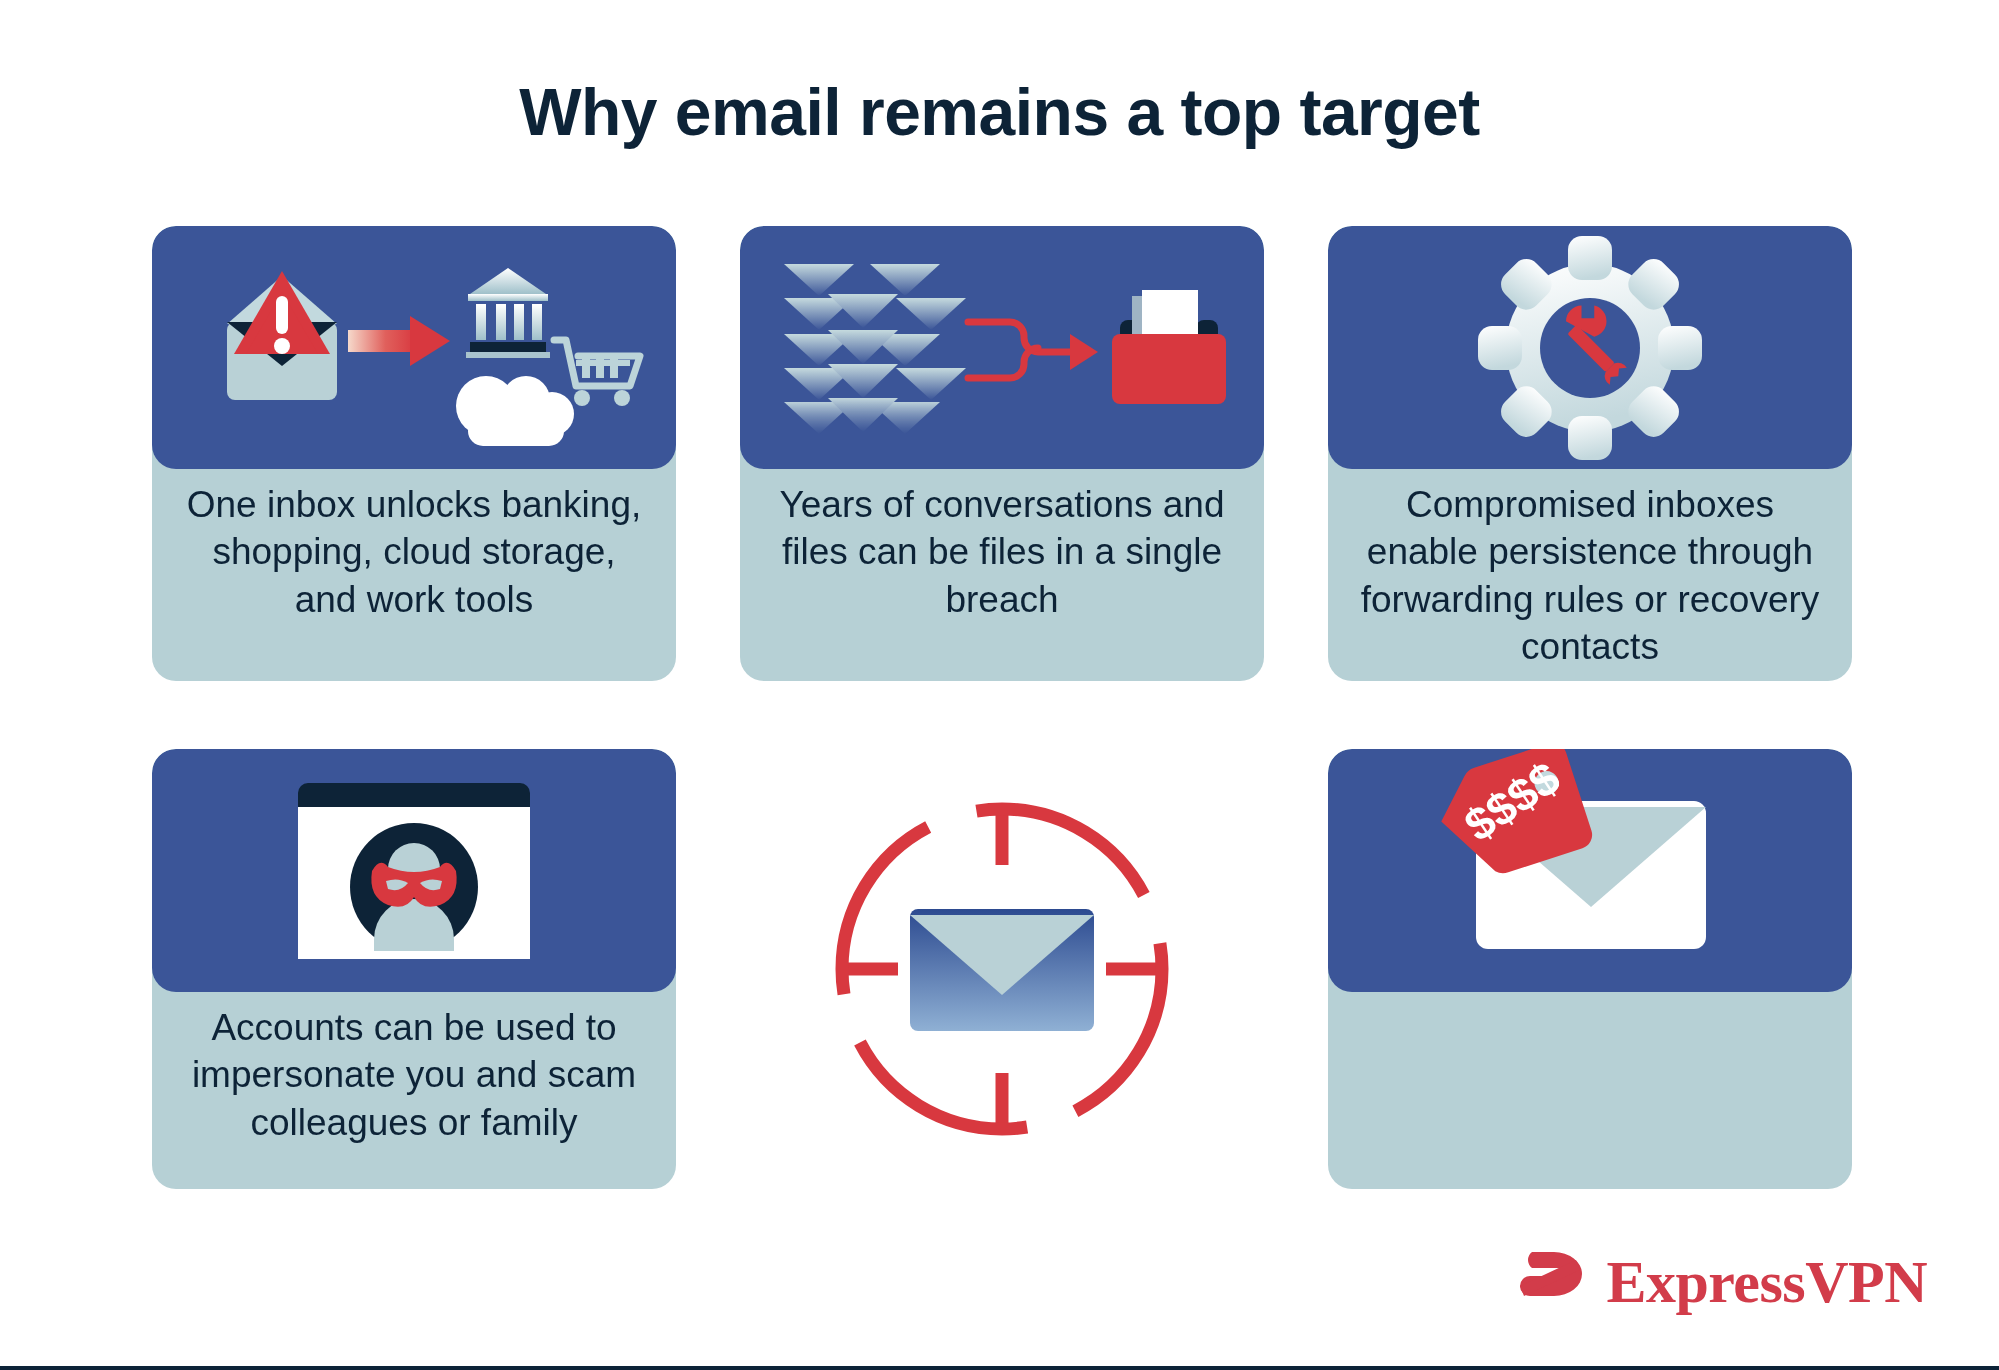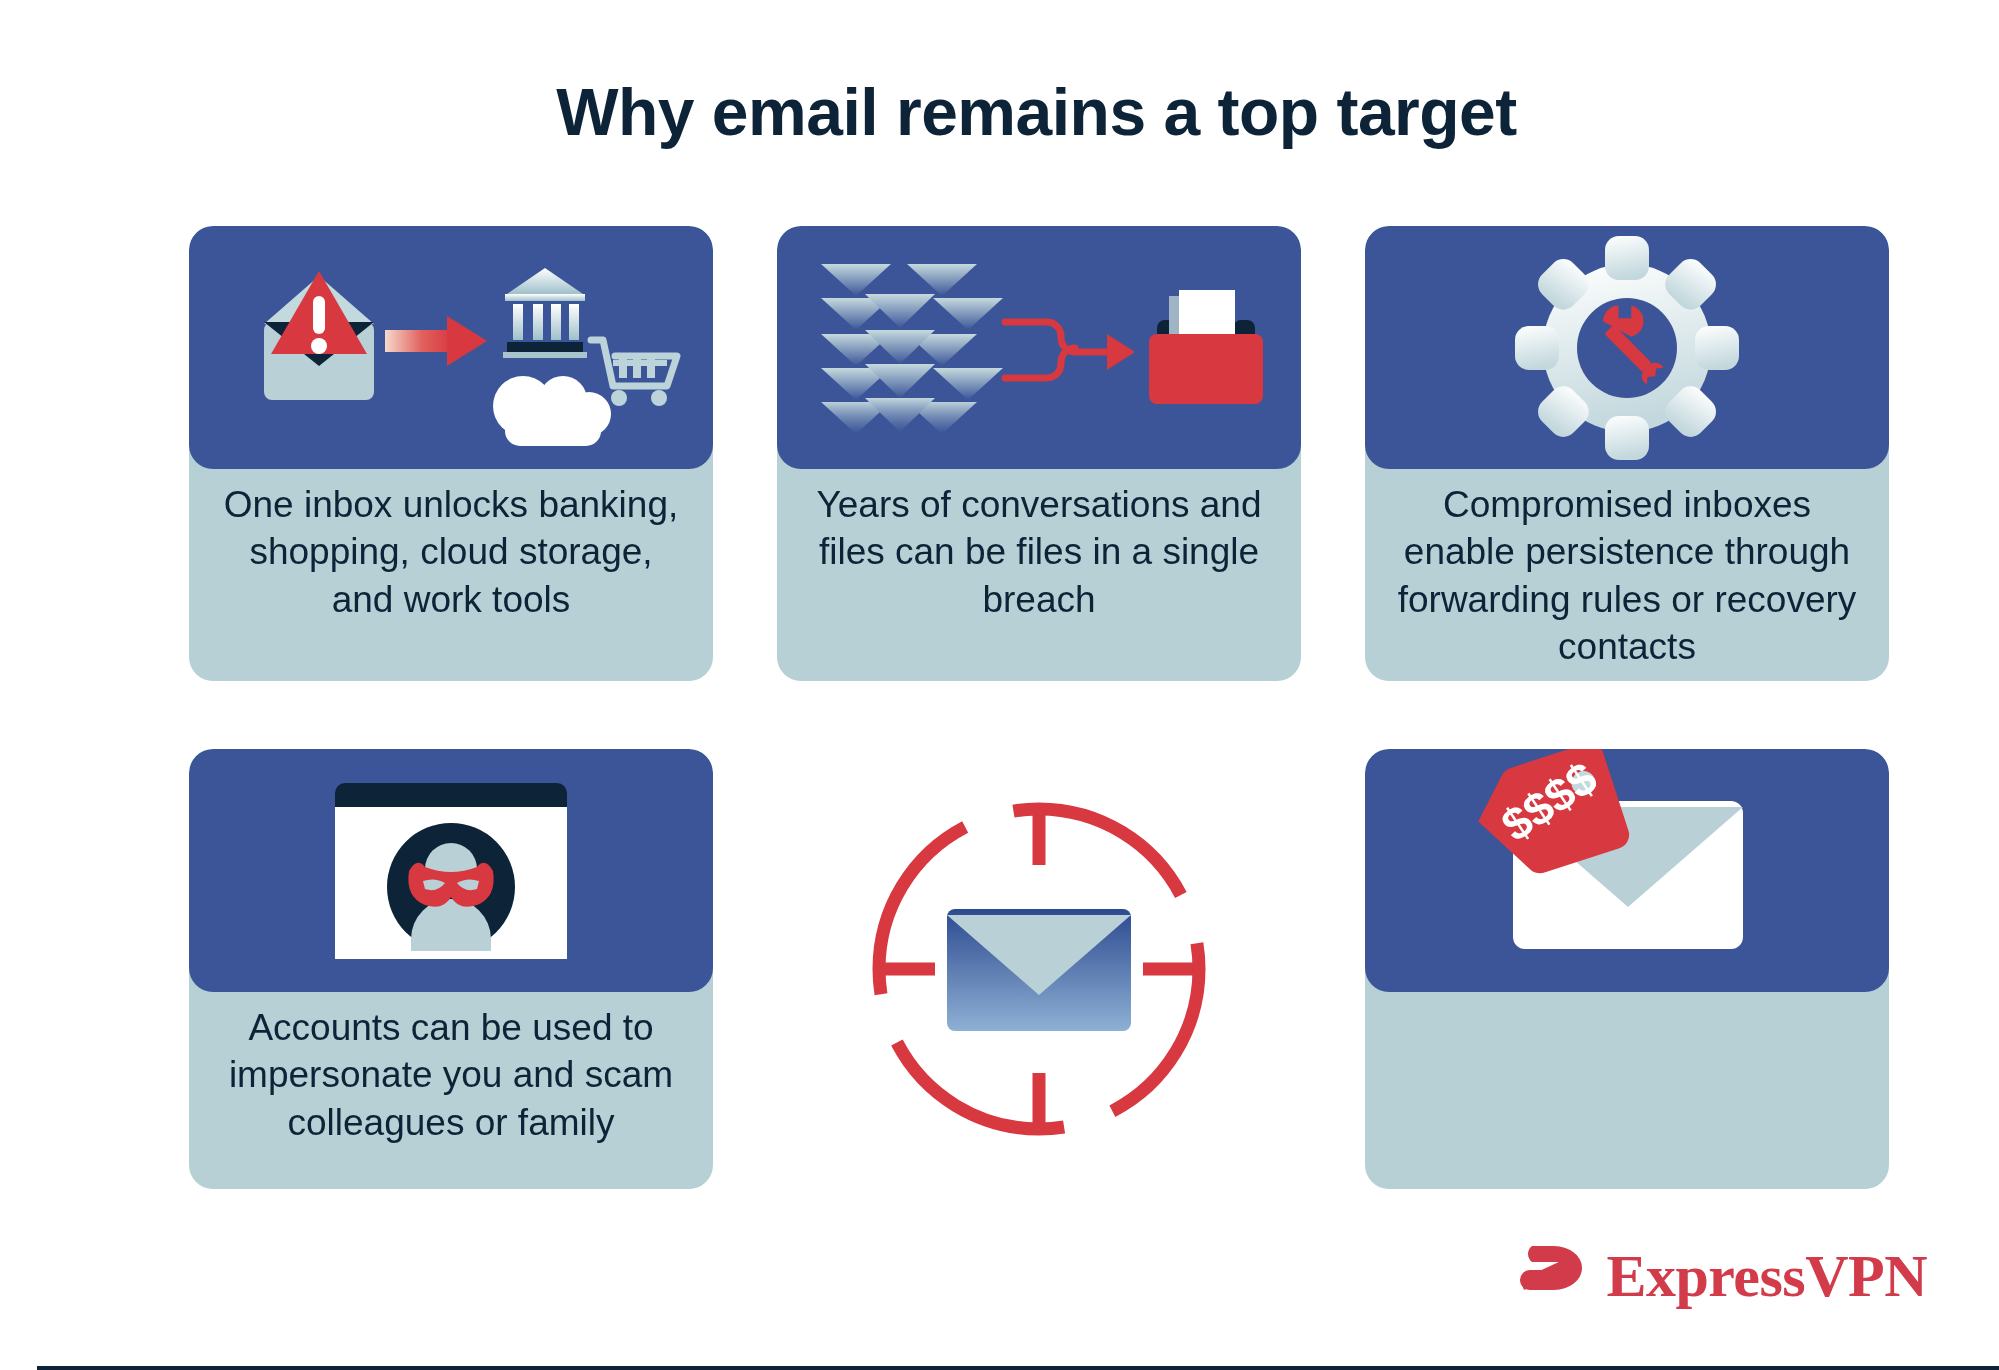--- a/index.html
+++ b/index.html
@@ -12,21 +12,20 @@
     height: 1370px;
     position: relative;
     font-family: "Liberation Sans", sans-serif;
     overflow: hidden;
   }
 
   .page {
     position: absolute;
     inset: 0;
     background: #ffffff;
-    margin-left: 37px;
   }
 
   
   .title {
     position: absolute;
     top: 76px;
     left: 0;
     width: 1999px;
     text-align: center;
     font-size: 66px;
@@ -84,21 +83,21 @@
     display: flex;
     align-items: center;
     justify-content: center;
     background: transparent;
   }
 
   
   .logo {
     position: absolute;
     right: 72px;
-    bottom: 56px;
+    bottom: 50px;
     display: flex;
     align-items: center;
     gap: 16px;
   }
   .logo-text {
     font-family: "Liberation Serif", serif;
     font-size: 60px;
     font-weight: 700;
     color: #d23c4a;
     letter-spacing: -0.5px;

